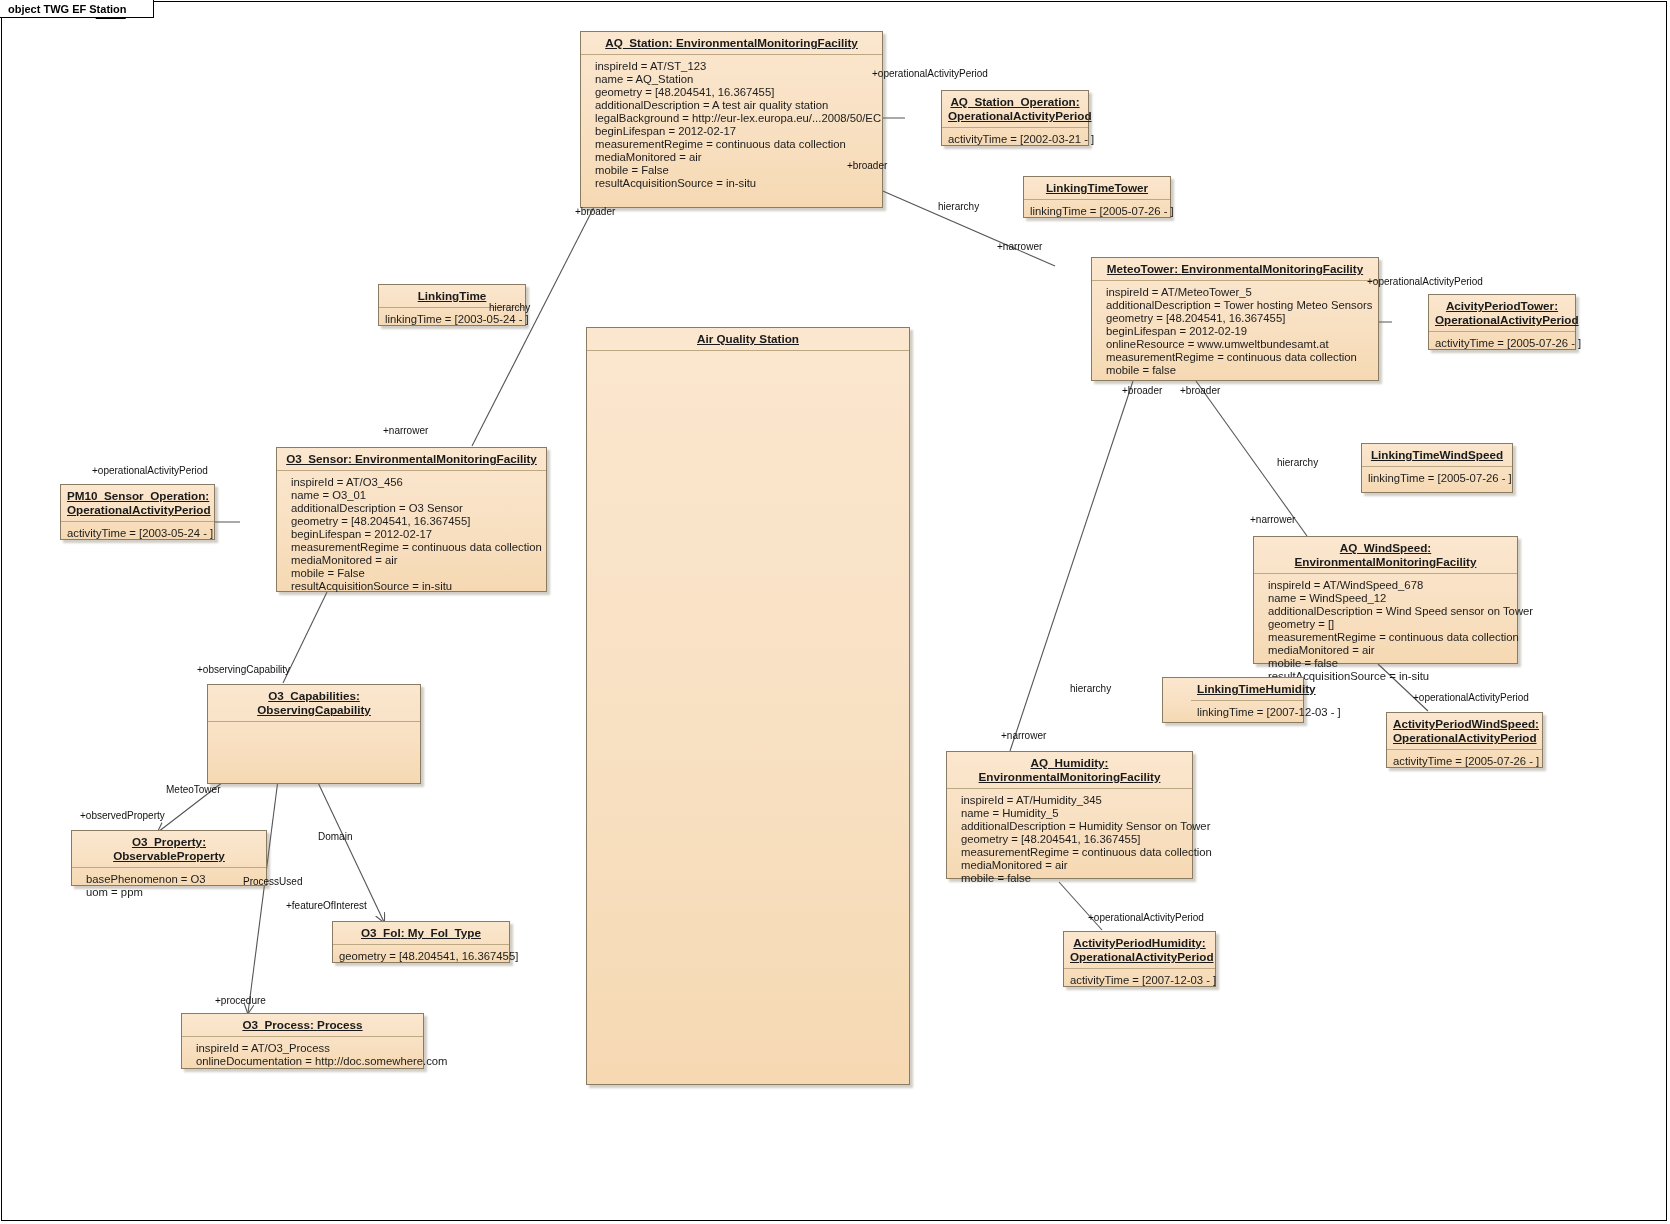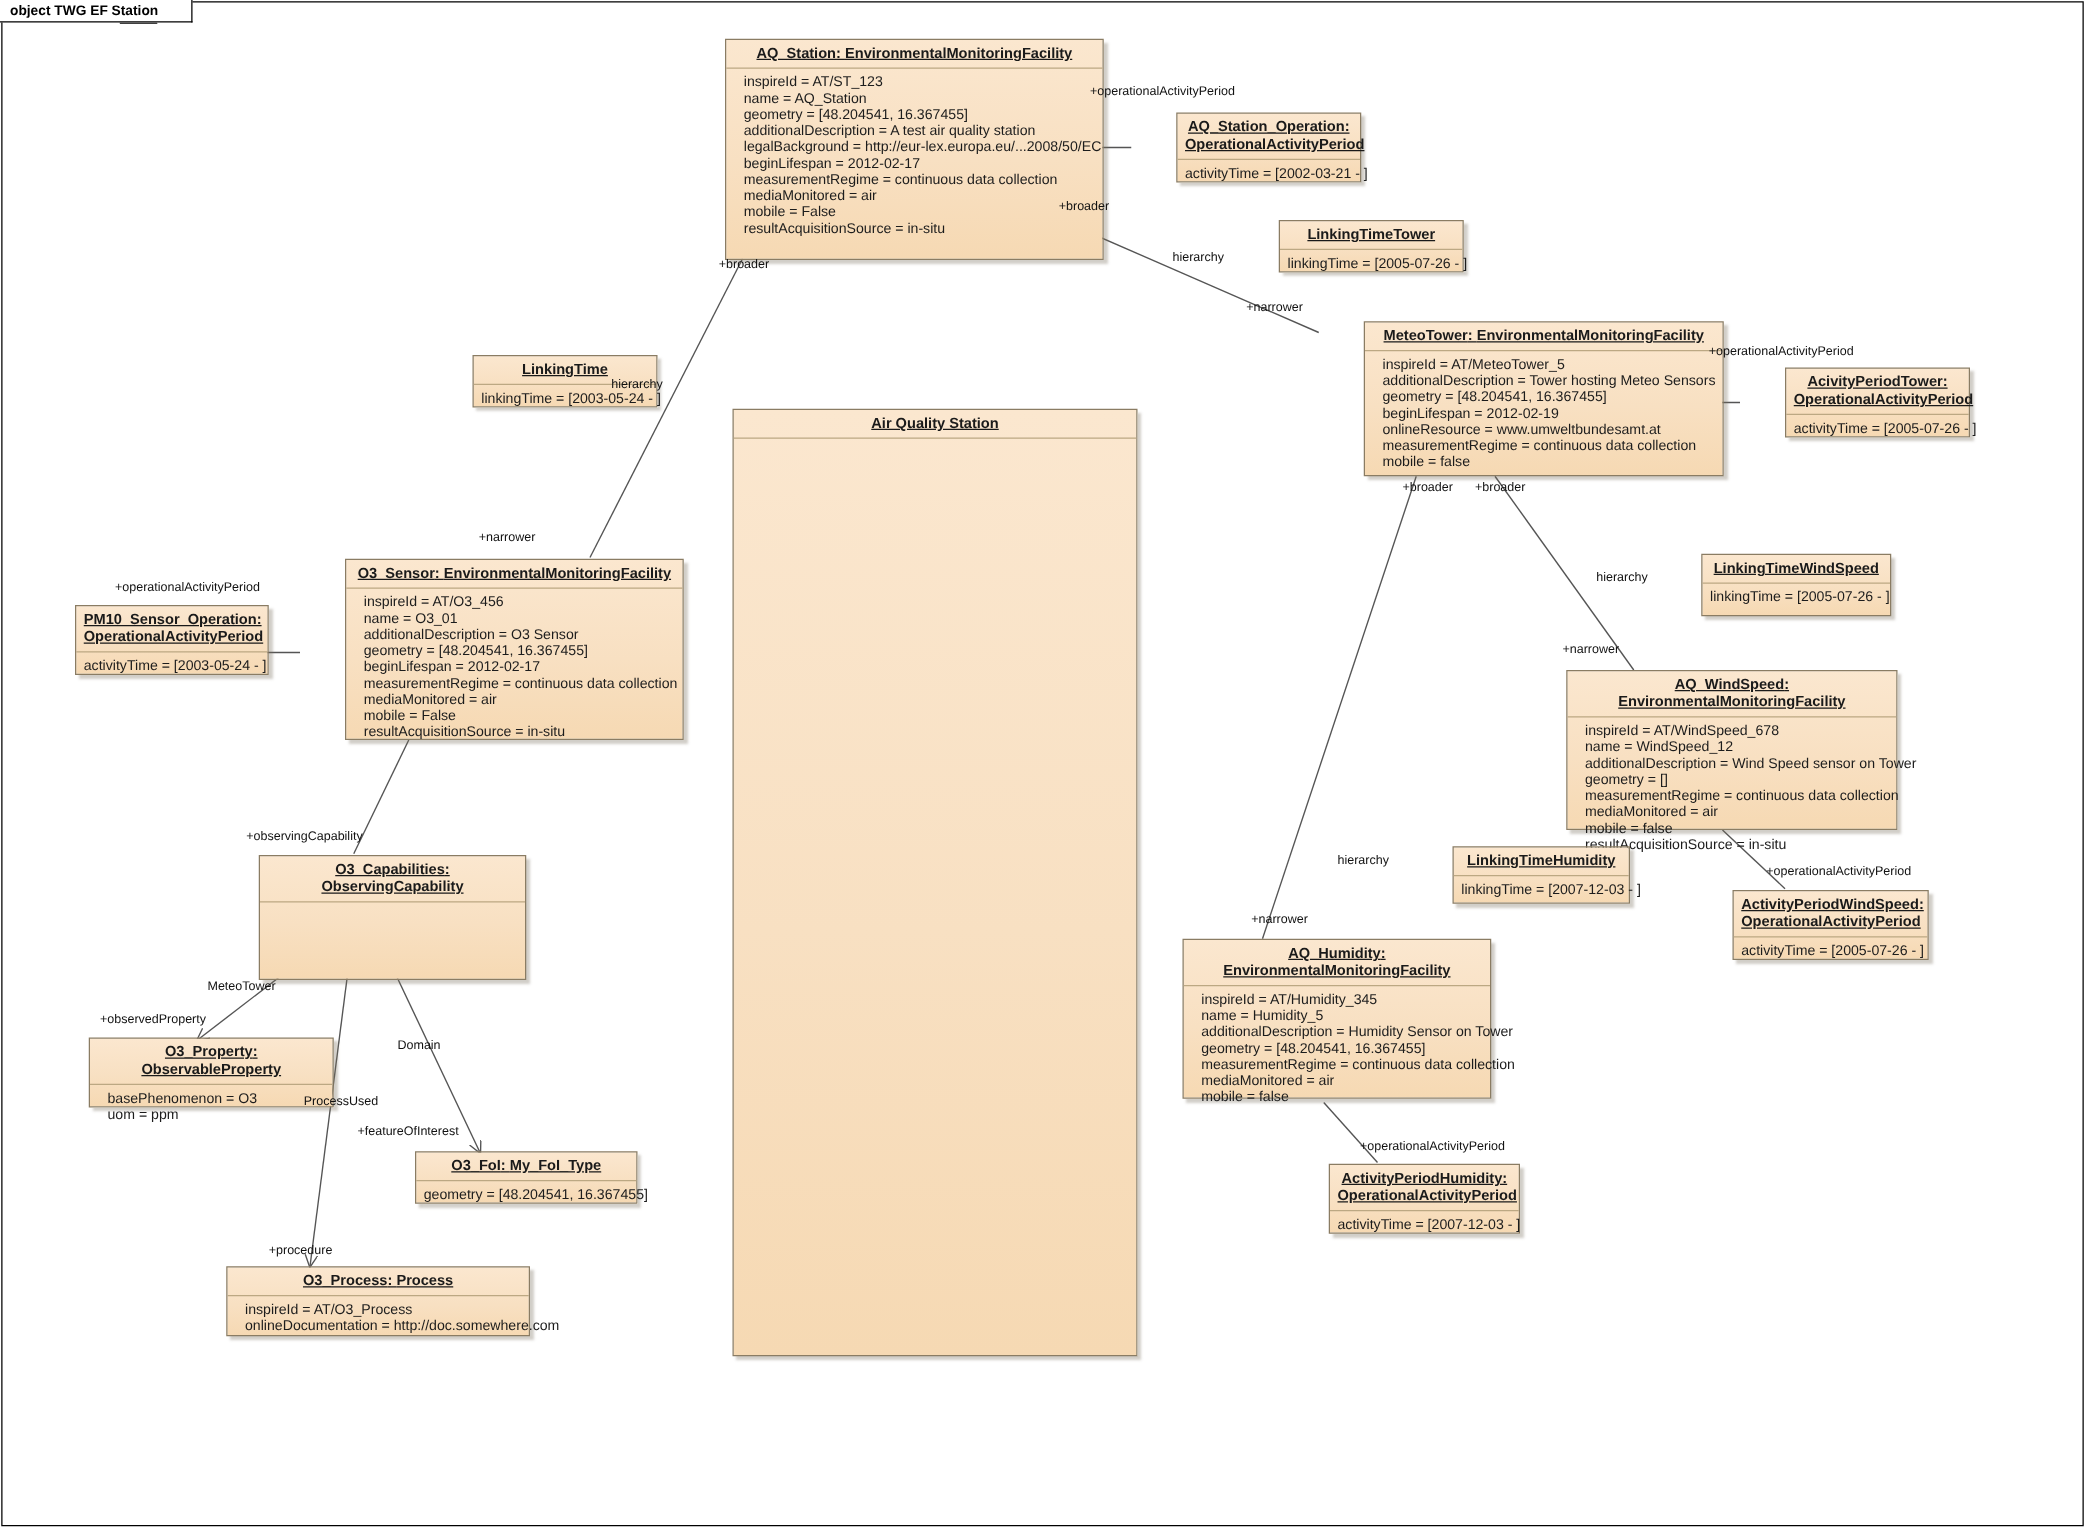--- a/index.html
+++ b/index.html
@@ -302,21 +302,21 @@
       <div class="row">activityTime = [2005-07-26 - ]</div>
     </div>
   </div>
 
   <div class="obj" style="left:172px; top:684px; width:214px; height:100px;">
     <div class="hdr">
       <span class="u">O3_Capabilities</span><span class="u">: </span><span class="u">ObservingCapability</span>
     </div>
   </div>
 
-  <div class="obj center-body" style="left:1127px; top:677px; width:142px; height:46px;">
+  <div class="obj center-body" style="left:1127px; top:677px; width:142px; height:46px;padding-left:28px;">
     <div class="hdr">
       <span class="u">LinkingTimeHumidity</span>
     </div>
     <div class="body">
       <div class="row">linkingTime = [2007-12-03 - ]</div>
     </div>
   </div>
 
   <div class="obj" style="left:911px; top:751px; width:247px; height:128px;">
     <div class="hdr">

